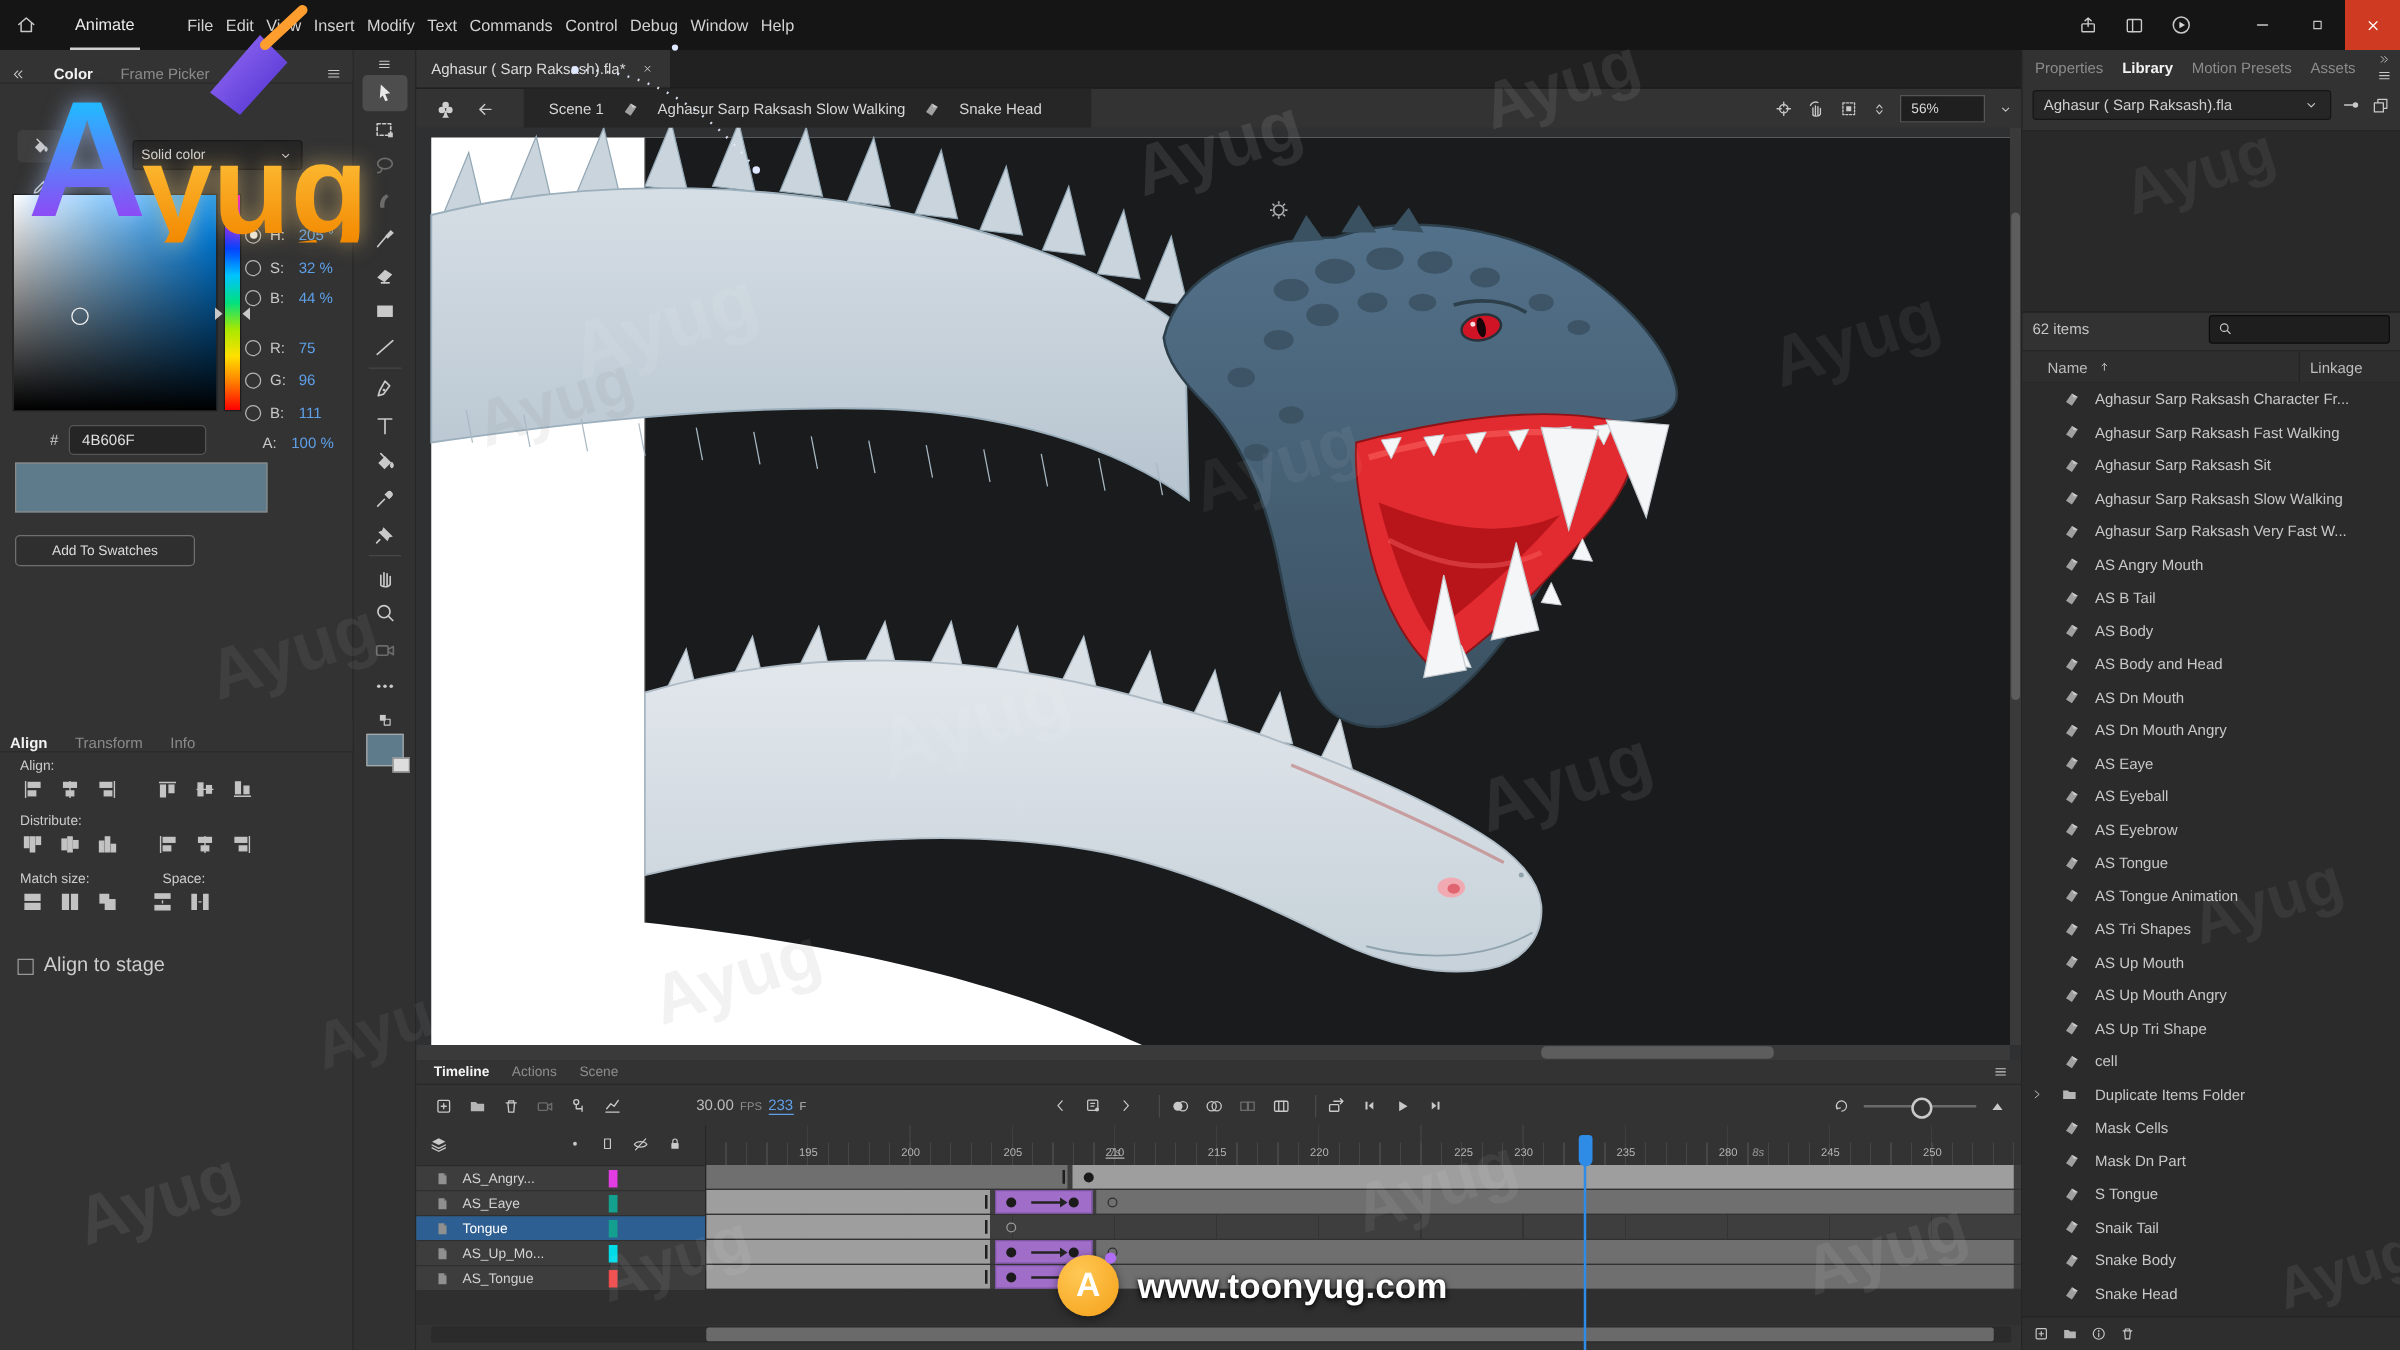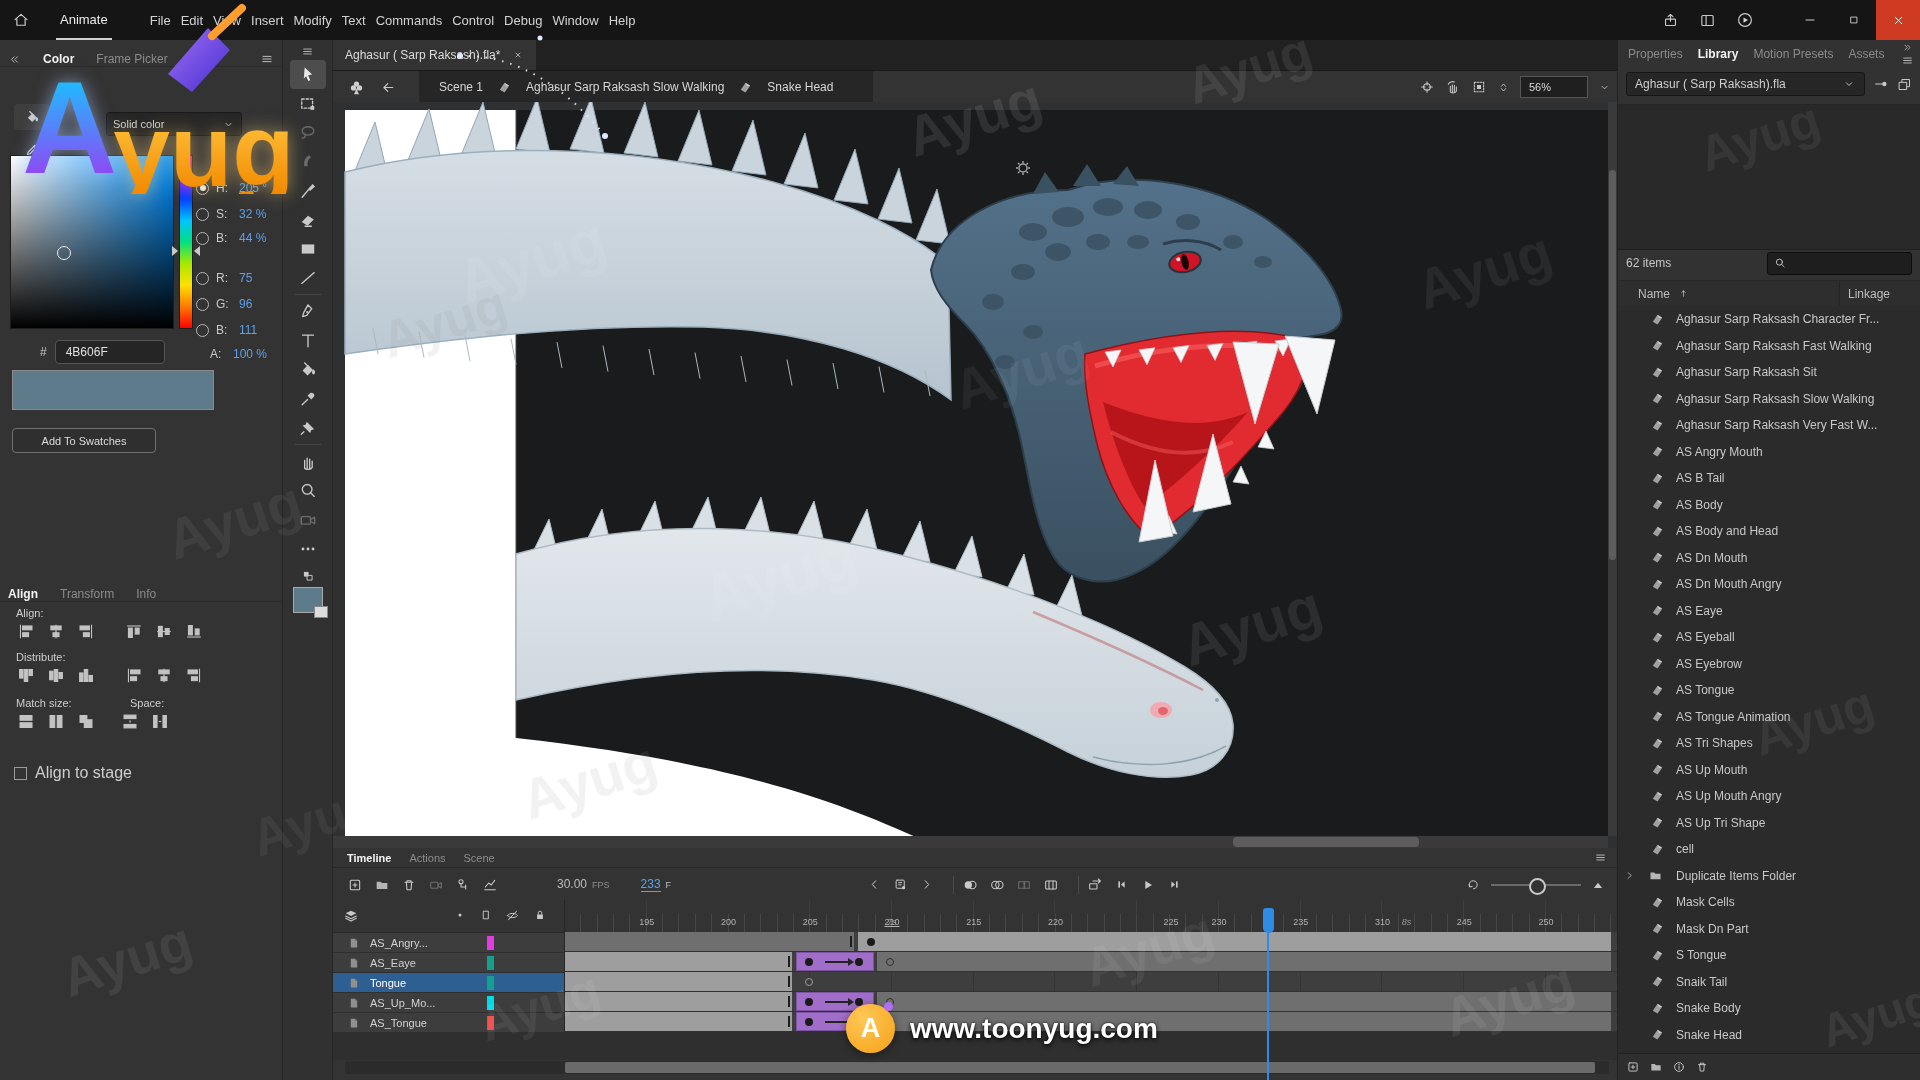--- a/index.html
+++ b/index.html
@@ -87,21 +87,21 @@
   .tl-tabs{height:19px;display:flex;align-items:center;gap:18px;padding-left:14px;border-bottom:1px solid #282828;}
   .tl-tab{font-size:11px;color:#8d8d8d;}
   .tl-tab.active{color:#f5f5f5;font-weight:bold;}
   .tl-menu{margin-left:auto;margin-right:10px;}
   .tl-toolbar{height:33px;display:flex;align-items:center;padding-left:14px;border-bottom:1px solid #282828;position:relative;}
   .tlb-ic{margin-right:11px;}
   .tlb-div{width:1px;height:18px;background:#4a4a4a;margin:0 8px;}
   .fps-group{display:flex;align-items:baseline;margin-left:48px;gap:5px;}
   .fps-val{color:#bdbdbd;font-size:12px;}
   .fps-unit{color:#8d8d8d;font-size:9px;}
-  .frame-val{color:var(--c-accent);font-size:12px;border-bottom:1px solid var(--c-accent);margin-left:26px;}
+  .frame-val{color:var(--c-accent);font-size:12px;border-bottom:1px solid var(--c-accent);}
   .frame-unit{color:#bdbdbd;font-size:9px;vertical-align:super;}
   .mid-group{display:flex;align-items:center;margin-left:196px;}
   .right-group{position:absolute;right:12px;display:flex;align-items:center;gap:10px;}
   .zoom-slider{width:90px;height:2px;background:#6a6a6a;position:relative;}
   .zoom-knob{position:absolute;left:38px;top:-6px;width:13px;height:13px;border:2px solid #c9c9c9;border-radius:50%;background:#333;}
   .tl-body{position:absolute;left:0;top:52px;right:0;height:132px;display:flex;}
   .tl-left{width:232px;background:#333;border-right:1px solid #262626;box-sizing:border-box;position:relative;}
   .tl-hdr{height:32px;border-bottom:1px solid #2a2a2a;position:relative;}
   .tl-hdr .icon{position:absolute;top:8px;}
   .layer-row{height:20px;display:flex;align-items:center;padding-left:14px;background:#3d3d3d;border-bottom:1px solid #2f2f2f;position:relative;box-sizing:border-box;}
@@ -1103,21 +1103,21 @@
             <div class="ruler-num" id="ruler-num">
                 <span class="num-lab" style="left: 81.75px;">195</span>
                 <span class="num-lab" style="left: 163.5px;">200</span>
                 <span class="num-lab" style="left: 245.25px;">205</span>
                 <span class="num-lab" style="left: 327px; text-decoration: underline;">210</span>
                 <span class="num-lab" style="left: 408.75px;">215</span>
                 <span class="num-lab" style="left: 490.5px;">220</span>
                 <span class="num-lab" style="left: 606px;">225</span>
                 <span class="num-lab" style="left: 654px;">230</span>
                 <span class="num-lab" style="left: 735.75px;">235</span>
-                <span class="num-lab" style="left: 817.5px;">310</span>
+                <span class="num-lab" style="left: 817.5px;">280</span>
                 <span class="num-lab" style="left: 899.25px;">245</span>
                 <span class="num-lab" style="left: 981px;">250</span>
               </div>
           </div>
           <div class="tracks" id="tracks">
               <div class="track-row">
                 <div class="span mid" style="left: 0px; width: 289.395px;">
                   <div class="endbar"></div>
                 </div>
                 <div class="span light" style="left: 292.665px; width: 753.735px;"></div>

